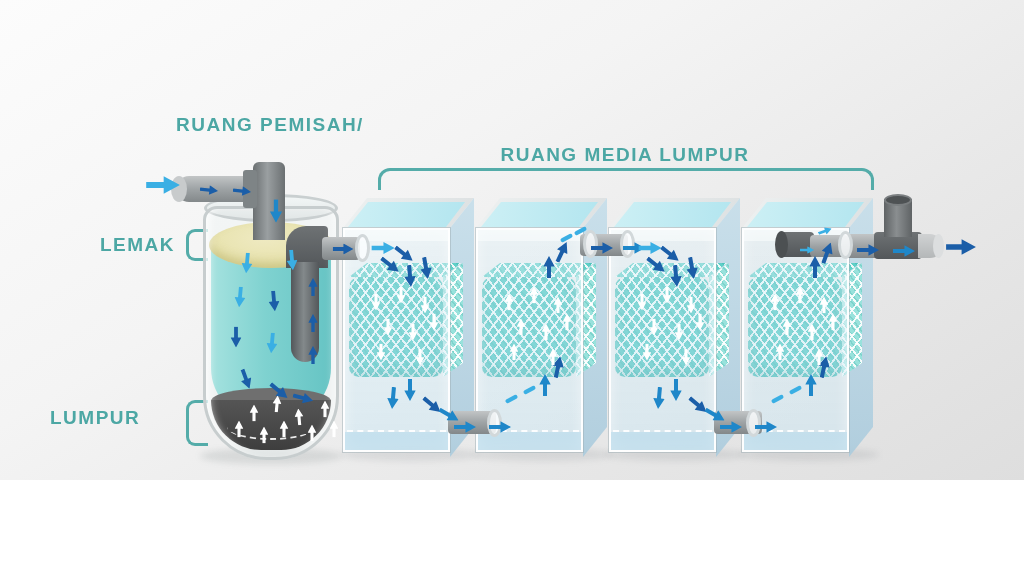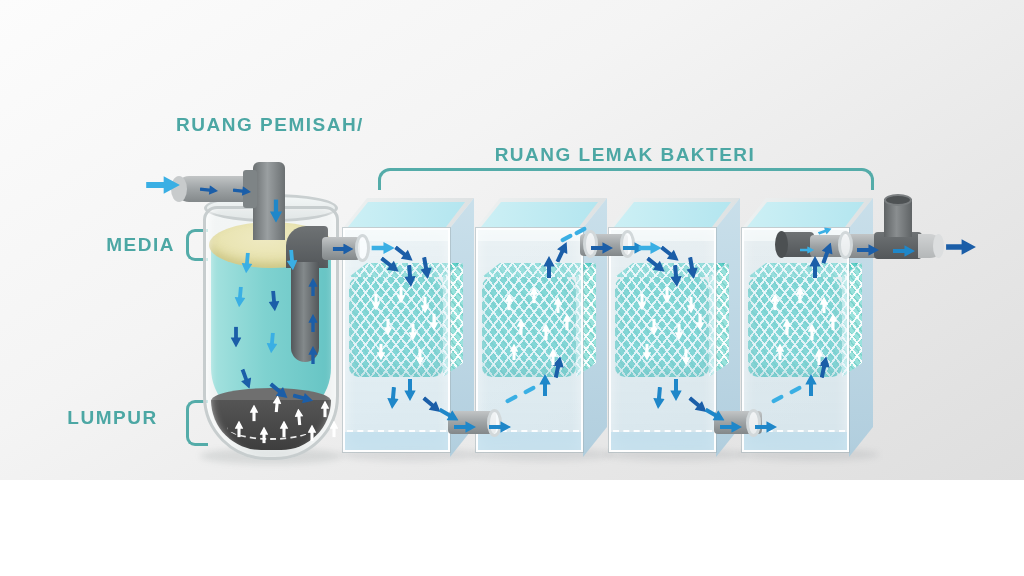--- a/index.html
+++ b/index.html
@@ -25,27 +25,27 @@
   repeating-linear-gradient(52deg,rgba(0,140,130,.18) 3px 4.5px,rgba(0,140,130,0) 4.5px 8px)}
 </style>
 </head>
 <body>
 
 <div class="stage">
 
   <div class="abs lbl" style="left:140px;top:112px;width:260px">
     <div>RUANG PEMISAH/</div>
   </div>
-  <div class="abs lbl" style="left:430px;top:142px;width:390px">RUANG LEMAK BAKTERI</div>
+  <div class="abs lbl" style="left:430px;top:142px;width:390px">RUANG MEDIA LUMPUR</div>
   <div class="abs bracket-h" style="left:378px;top:168px;width:496px;height:22px"></div>
 
-  <div class="abs lbl" style="left:60px;top:232px;width:115px;text-align:right">MEDIA</div>
+  <div class="abs lbl" style="left:60px;top:232px;width:115px;text-align:right">LEMAK</div>
   <div class="abs bracket-v" style="left:186px;top:229px;width:22px;height:32px"></div>
 
-  <div class="abs lbl" style="left:50px;top:405px;width:125px;text-align:center">LUMPUR</div>
+  <div class="abs lbl" style="left:50px;top:405px;width:125px;text-align:left">LUMPUR</div>
   <div class="abs bracket-v" style="left:186px;top:400px;width:22px;height:46px"></div>
 
   <div id="tanks-layer" class="abs" style="left:0;top:0;width:1024px;height:576px">
       <div class="abs" style="left: 343px; top: 198px; width: 134px; height: 266px;">
    <div class="abs" style="left:-3px;top:250px;width:140px;height:13px;background:rgba(80,90,95,.12);border-radius:50%;filter:blur(3px)"></div>
    <div class="abs" style="left:0;top:0;width:131px;height:30px;background:linear-gradient(100deg,#eef1f1,#dde1e2);clip-path:polygon(0px 30px,24px 0px,131px 0px,107px 30px)"></div>
    <div class="abs" style="left:5px;top:4px;width:121px;height:25px;background:linear-gradient(100deg,#cdf0f5,#b2e5ef);clip-path:polygon(0px 25px,20px 0px,117px 0px,98px 25px)"></div>
    <div class="abs" style="left:107px;top:0;width:24px;height:259px;background:linear-gradient(180deg,rgba(198,222,234,.92),rgba(170,203,221,.88));clip-path:polygon(0px 30px,24px 0px,24px 229px,0px 259px)"></div>
    <div class="abs net" style="left:6px;top:65px;width:112px;height:14px;background-color:#5fcfc7;clip-path:polygon(0px 14px,18px 0px,112px 0px,94px 14px)"></div>
    <div class="abs net" style="left:100px;top:65px;width:20px;height:114px;background-color:#98e2dc;clip-path:polygon(0px 14px,20px 0px,20px 100px,0px 114px)"></div>

